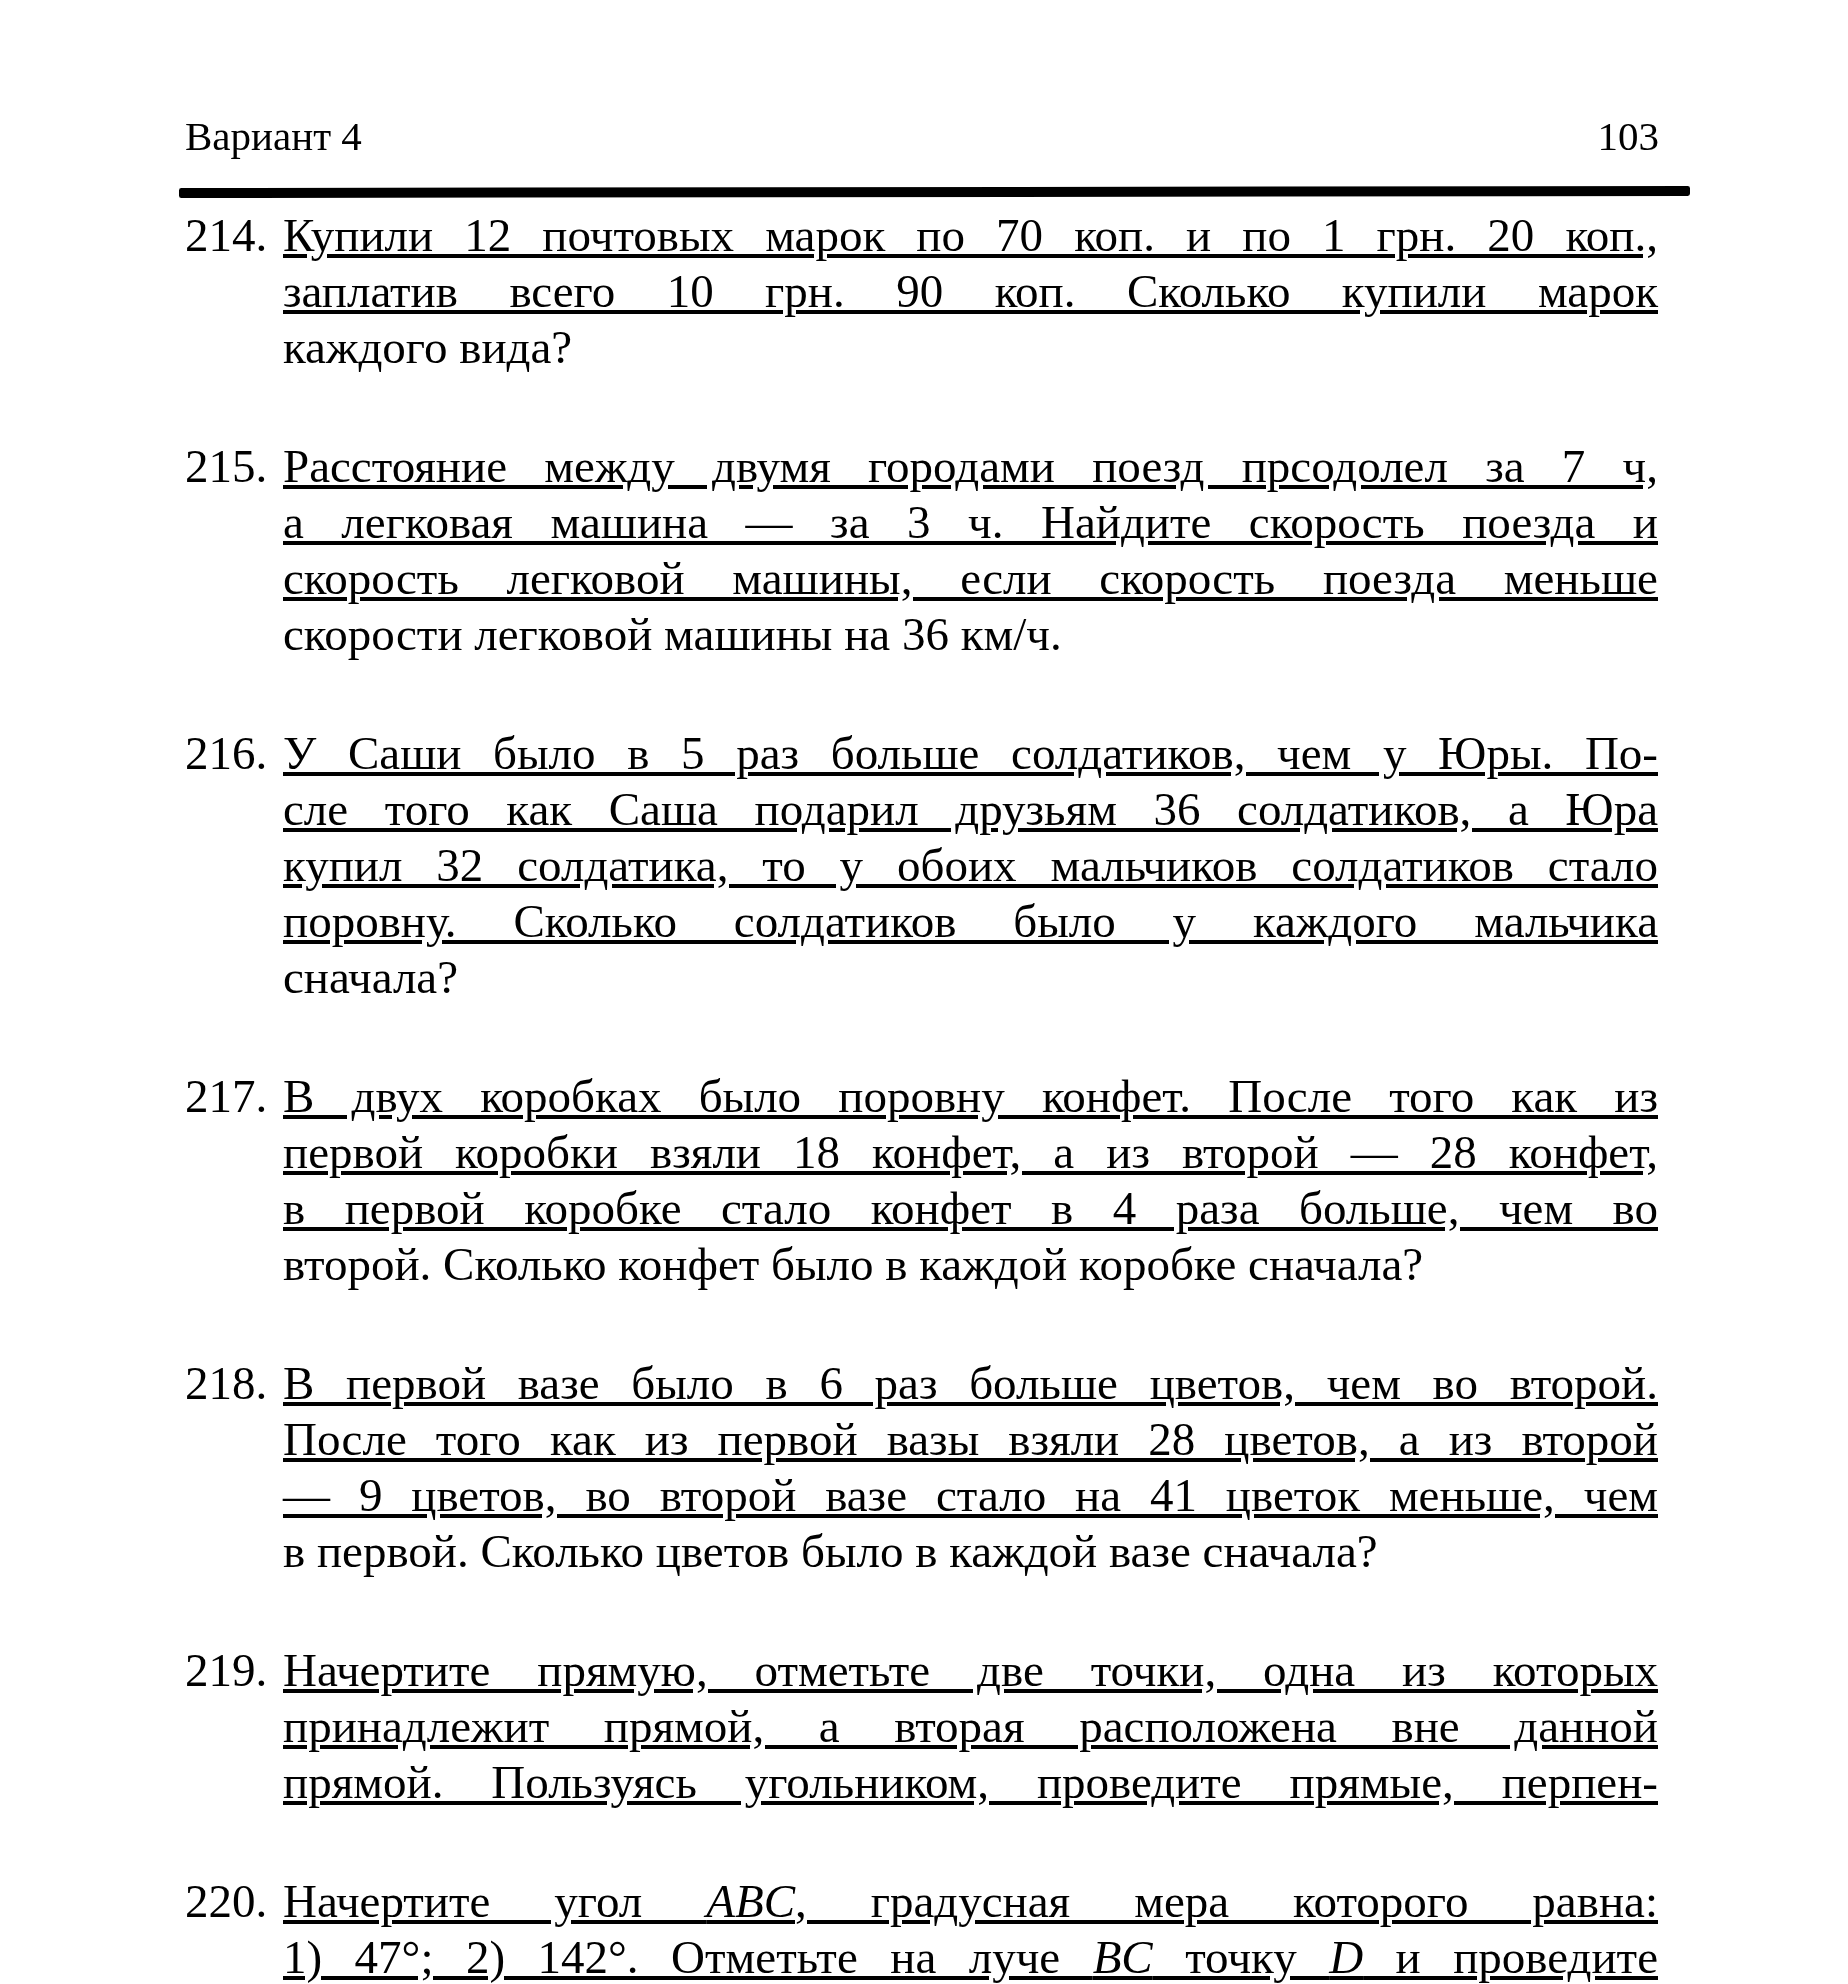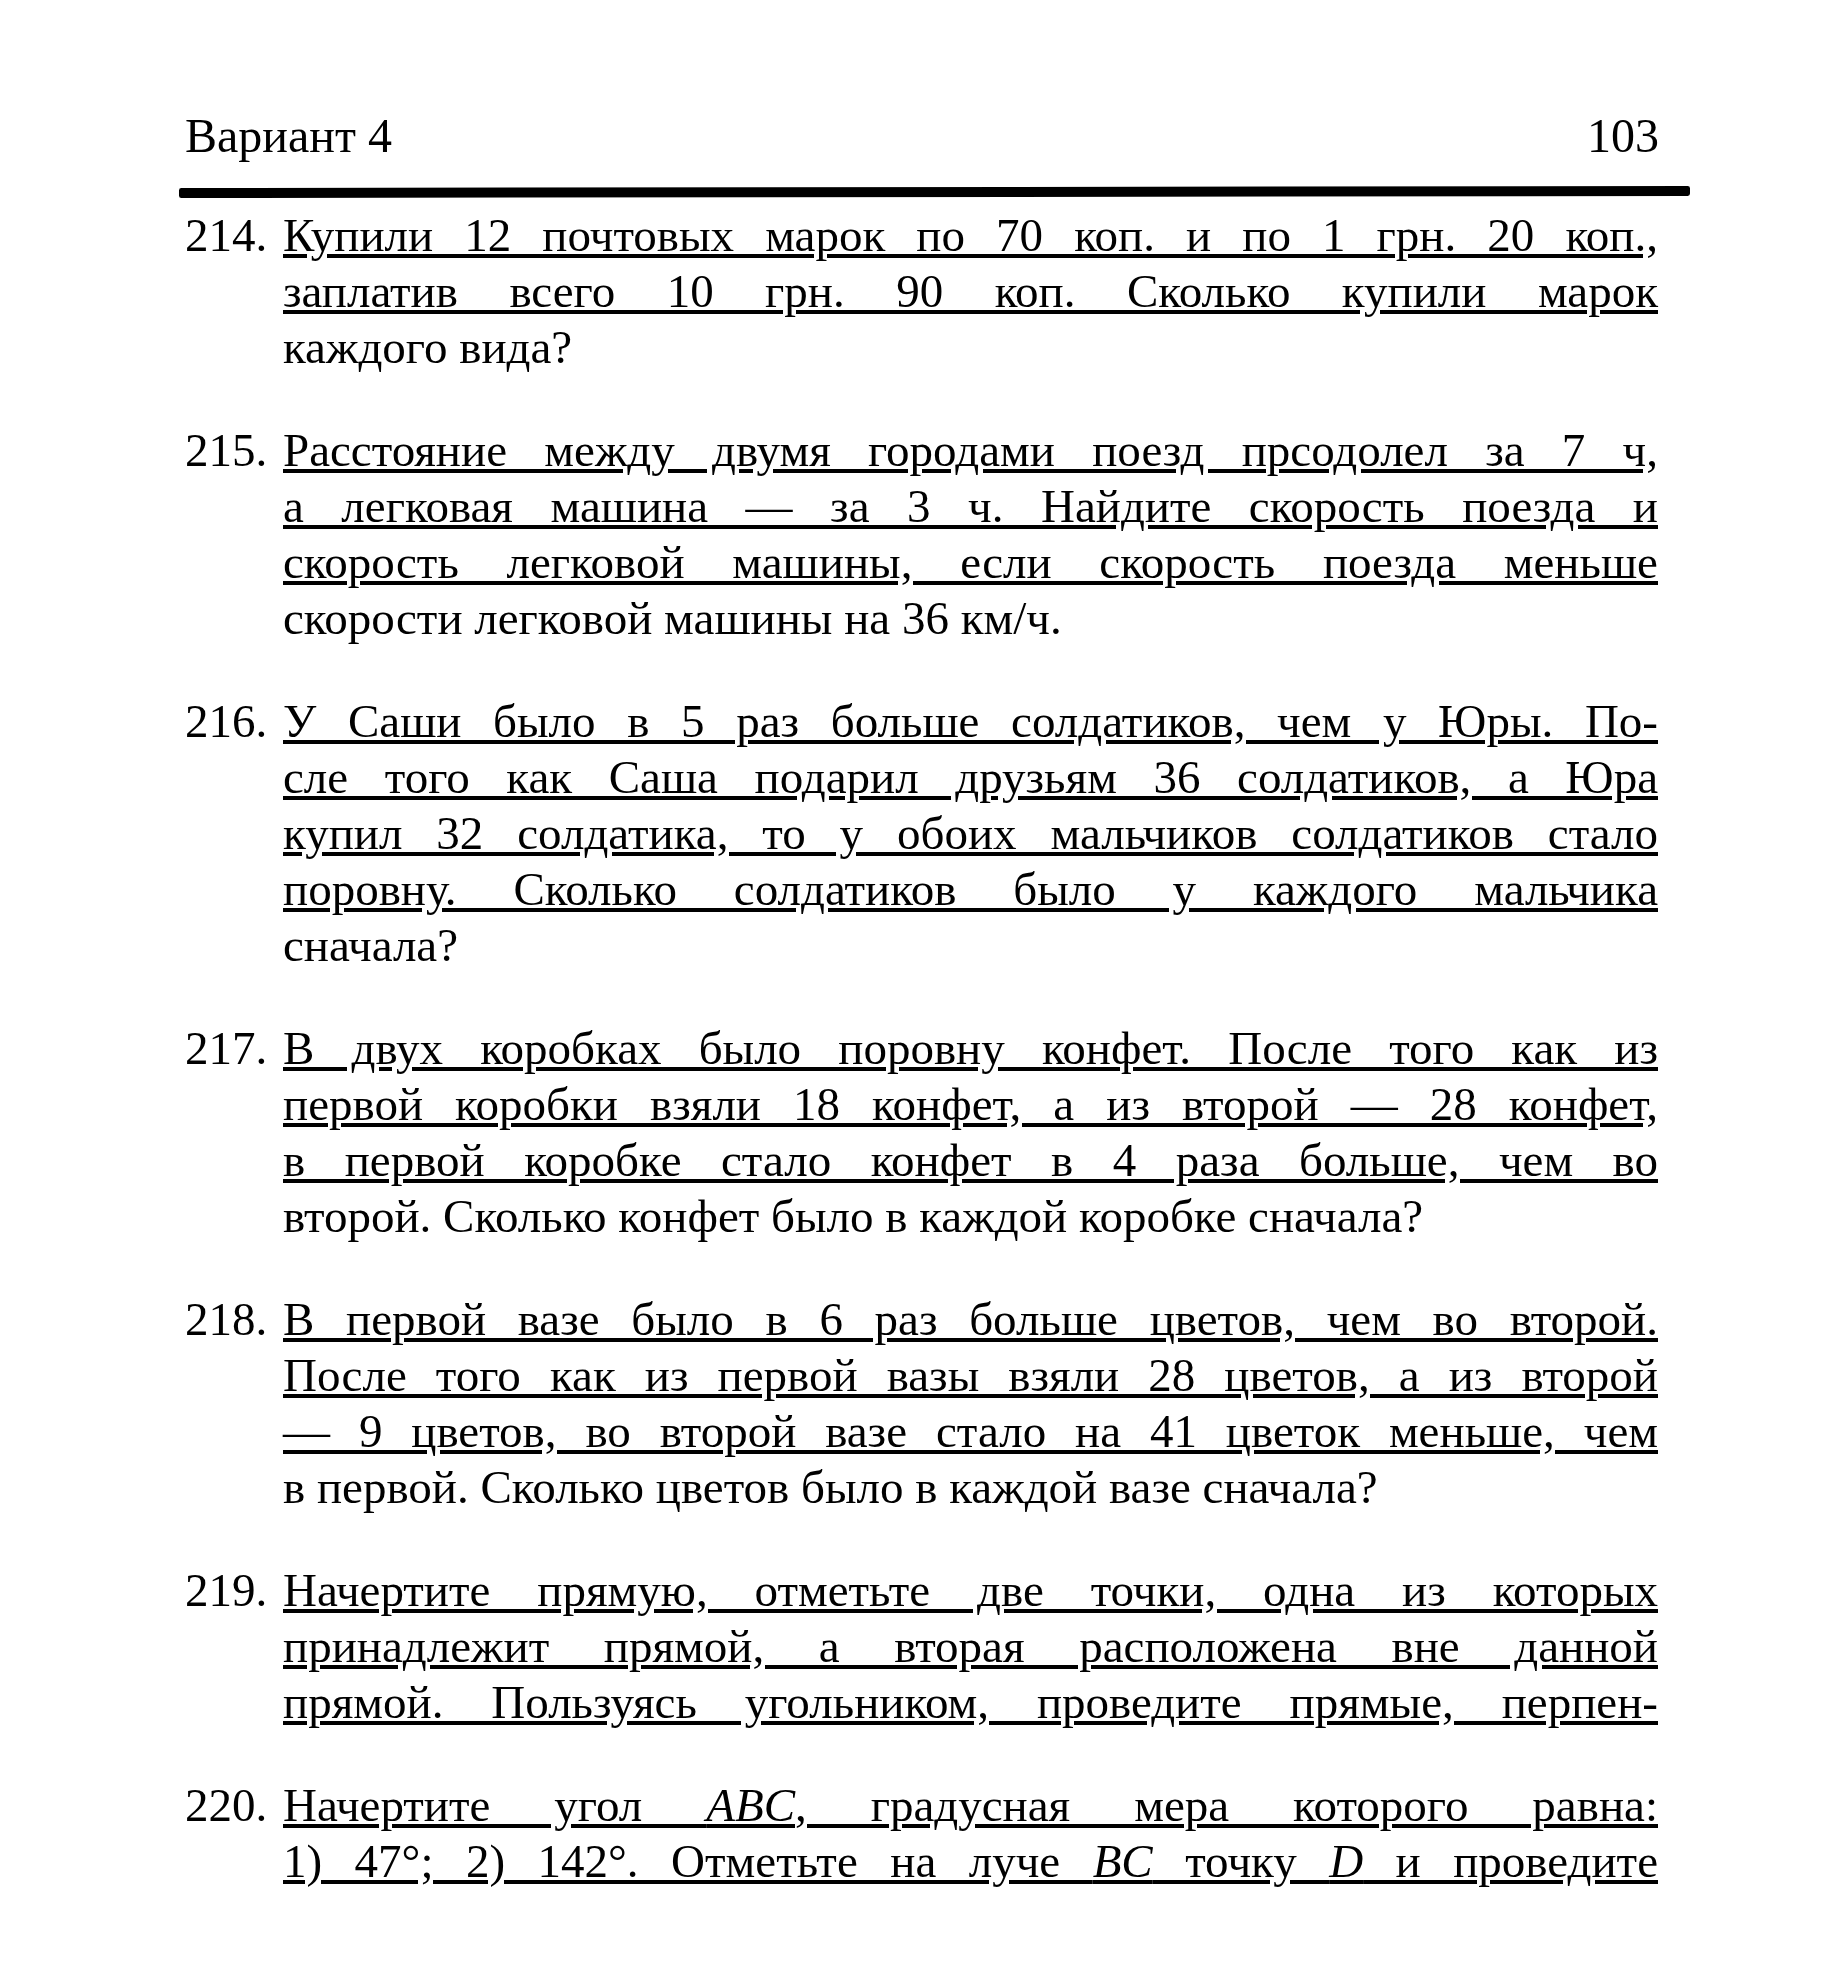--- a/index.html
+++ b/index.html
@@ -14,21 +14,21 @@
   }
   
   .header {
     position: absolute;
     top: 106px;
     left: 185px;
     right: 189px;
     display: flex;
     justify-content: space-between;
     align-items: baseline;
-    font-size: 48px;
+    font-size: 41px;
     line-height: 60px;
   }
   .rule {
     position: absolute;
     top: 187px;
     left: 179px;
     width: 1511px;
     height: 9.5px;
     background: #000000;
     transform: rotate(-0.08deg);
@@ -39,21 +39,21 @@
     position: absolute;
     top: 0;
     left: 185px;
     width: 1473px;
     font-size: 47px;
     line-height: 56px;
   }
   .problem {
     position: relative;
     padding-left: 98px;
-    margin-top: 47px;
+    margin-top: 63px;
   }
   .problem.first { margin-top: 207px; }
   .num {
     position: absolute;
     left: 0;
     top: 0;
     font-weight: 400;
     white-space: nowrap;
   }
   .line { text-align: left; }

